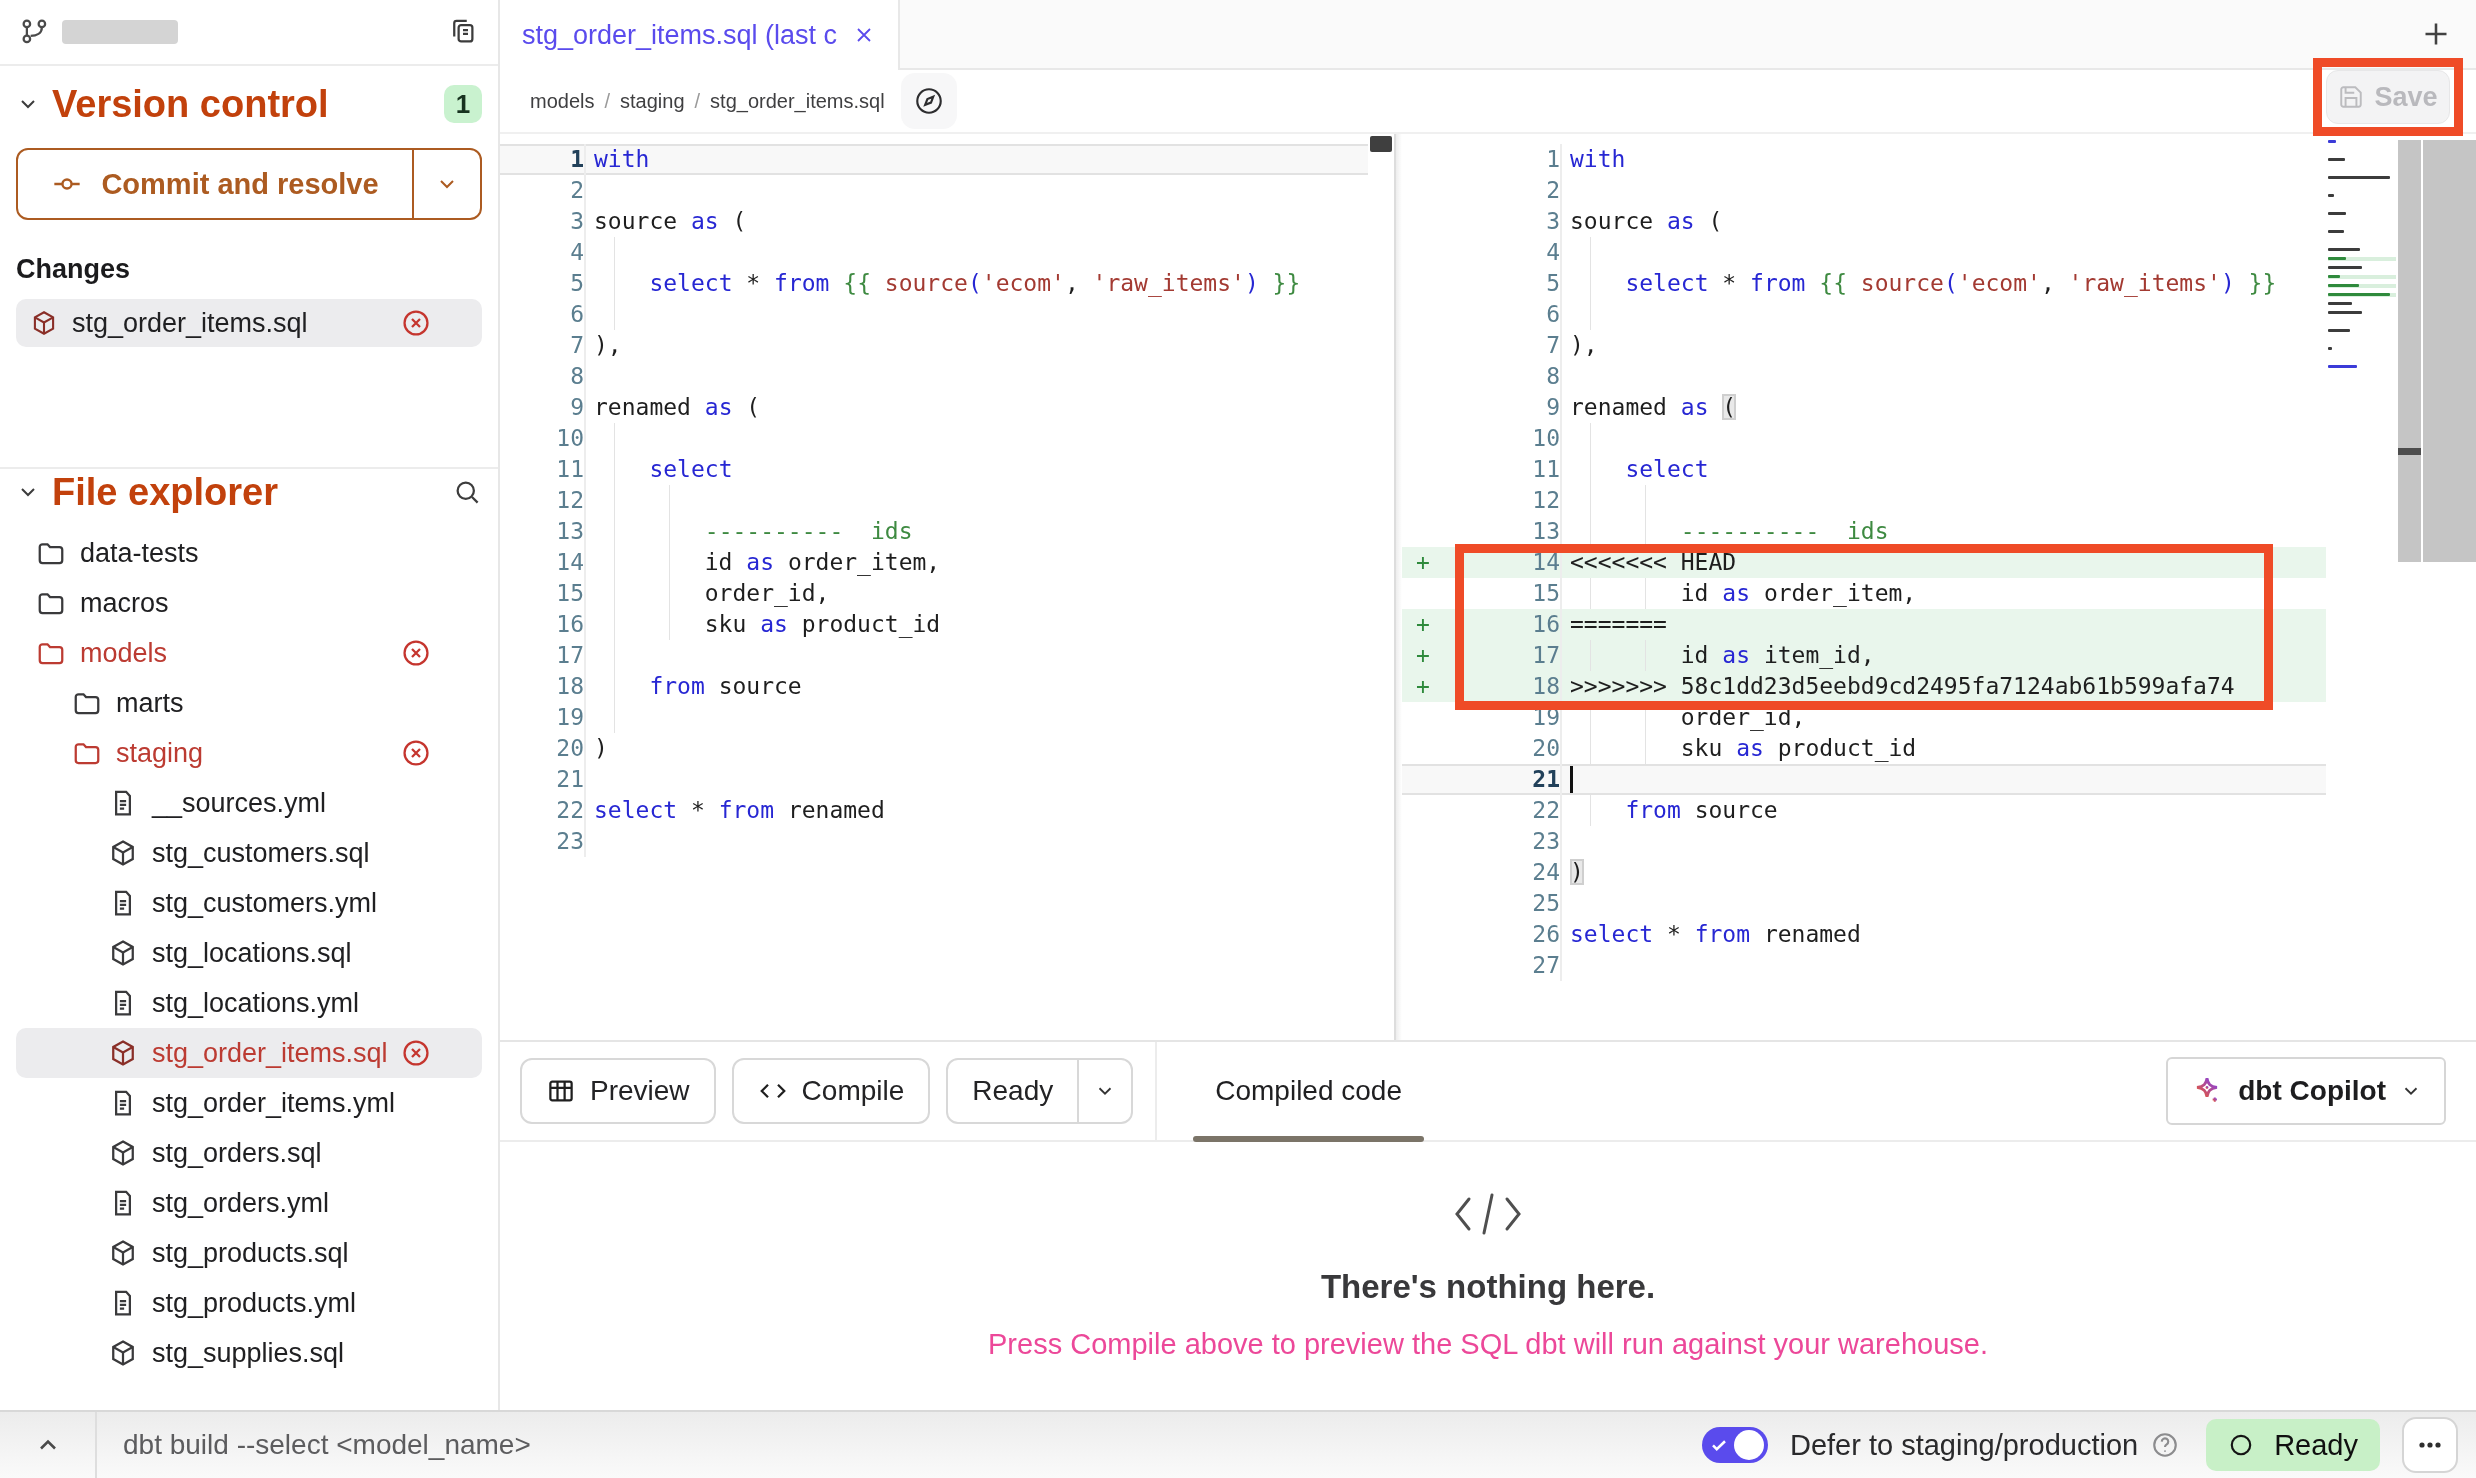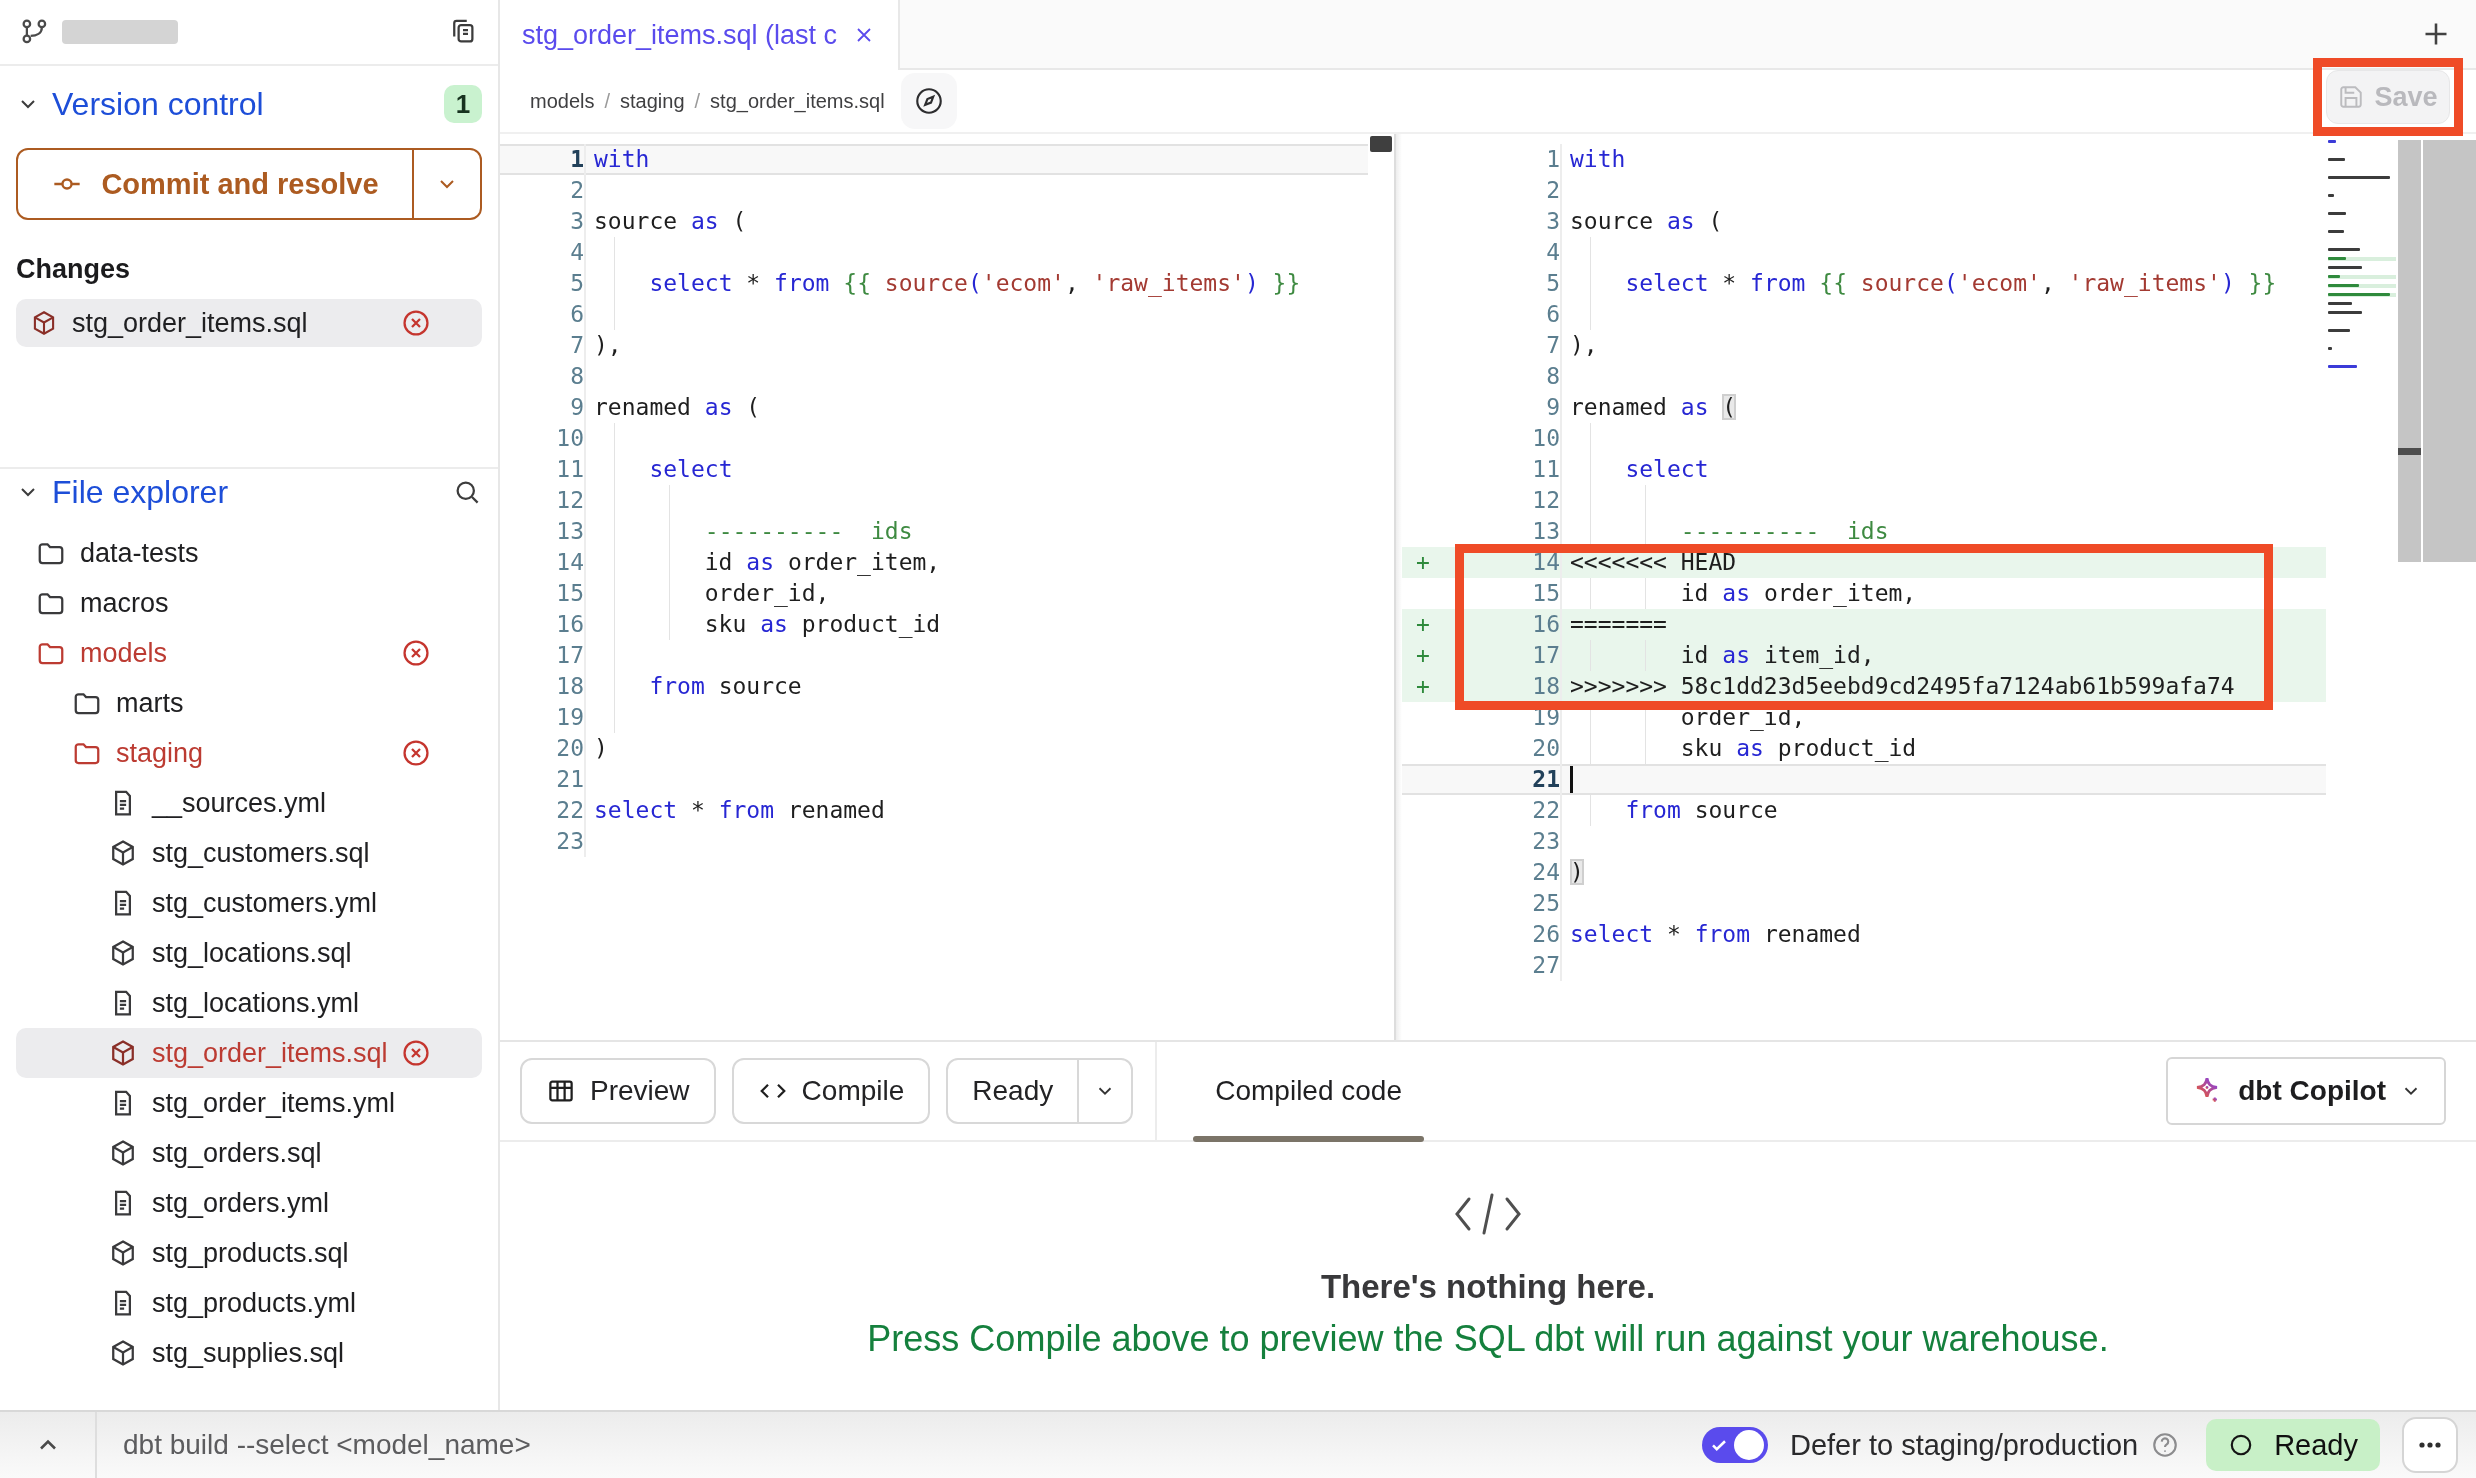--- a/index.html
+++ b/index.html
@@ -9,21 +9,21 @@
 
   
   .sidebar{width:500px;flex:0 0 500px;border-right:2px solid #e7e7e7;background:#fff;display:flex;flex-direction:column;overflow:hidden}
   .sb-header{height:66px;flex:0 0 66px;border-bottom:2px solid #ececec;display:flex;align-items:center;padding:0 20px}
   .branch-ph{width:116px;height:24px;background:#d4d4d4;border-radius:4px;margin-left:12px}
   .sb-header .sp{flex:1}
   .icon{display:inline-flex;align-items:center;justify-content:center;flex:0 0 auto}
   .icon svg{display:block}
   .vc{padding:16px 16px 0}
   .sec-head{display:flex;align-items:center;height:44px;color:#1d1d1f}
-  .sec-title{font-size:32px;font-weight:400;margin-left:12px;color:#1d4ed8}
+  .sec-title{font-size:38px;font-weight:700;margin-left:12px;color:#c2410c}
   .badge{margin-left:auto;min-width:38px;height:38px;border-radius:10px;background:var(--changes-badge-bg,#c9f2cf);color:#17321f;font-size:26px;font-weight:600;display:flex;align-items:center;justify-content:center;padding:0 8px}
   .commit-btn{margin-top:22px;height:72px;border:2px solid var(--commit-orange,#ac5b21);border-radius:12px;display:flex;color:var(--commit-orange,#ac5b21);background:#fff;overflow:hidden;cursor:pointer}
   .commit-main{flex:1;display:flex;align-items:center;justify-content:center;gap:18px;font-size:29px;font-weight:600}
   .commit-caret{width:68px;border-left:2px solid var(--commit-orange,#ac5b21);display:flex;align-items:center;justify-content:center}
   .changes-label{margin-top:34px;font-size:27px;font-weight:700;color:#1b1b1d}
   .change-row{margin-top:14px;height:48px;background:#ececee;border-radius:10px;display:flex;align-items:center;padding-left:14px;position:relative}
   .change-row .cname{font-size:27px;color:#202022;margin-left:14px}
   .row-x{position:absolute;left:384px;top:50%;transform:translateY(-50%);display:inline-flex}
   .fe{margin-top:120px;border-top:2px solid #ececec;padding:1px 16px 0;flex:1;overflow:hidden}
   .fe .sec-head .icon.search{margin-left:auto}
@@ -95,21 +95,21 @@
   .lint-split{height:66px;border:2px solid #d8d8d8;border-radius:12px;background:#fff;display:flex;align-items:stretch;overflow:hidden;margin-right:10px}
   .lint-main{display:flex;align-items:center;padding:0 24px;font-size:28px;color:#232325}
   .lint-caret{width:54px;border-left:2px solid #d8d8d8;display:flex;align-items:center;justify-content:center;color:#333;cursor:pointer}
   .vr{width:2px;align-self:stretch;background:#ececec;margin-left:12px}
   #result-tabs{display:flex;height:100%;margin-left:28px}
   .rtab{padding:0 30px;display:flex;align-items:center;font-size:28px;color:#1f1f21;position:relative;cursor:pointer}
   .rtab.active::after{content:"";position:absolute;left:8px;right:8px;bottom:-2px;height:6px;background:#7b7468;border-radius:3px}
   .copilot{margin-left:auto;margin-right:30px;height:68px;border:2px solid #d6d6d6;border-radius:6px;background:#fff;display:flex;align-items:center;gap:14px;padding:0 22px;font-size:28px;font-weight:600;color:#1d1d1f;cursor:pointer}
   .empty{margin-top:48px;text-align:center}
   .empty-title{margin-top:26px;font-size:33px;font-weight:700;color:#39393b}
-  .empty-desc{margin-top:12px;font-size:36px;color:#15803d}
+  .empty-desc{margin-top:22px;font-size:29px;color:#ec4899}
 
   
   .statusbar{height:68px;flex:0 0 68px;border-top:2px solid #d8d8d8;background:linear-gradient(180deg,#ececec,#fafafa);display:flex;align-items:center}
   .caret-btn{width:97px;height:100%;border-right:2px solid #dedede;display:flex;align-items:center;justify-content:center;color:#4a4a4a;cursor:pointer}
   .cmd{margin-left:26px;font-size:28px;color:#5c5c5e}
   .sb-right{margin-left:auto;display:flex;align-items:center;padding-right:18px}
   .toggle{width:66px;height:36px;border-radius:18px;background:var(--accent-indigo,#5a4bed);position:relative;cursor:pointer;flex:0 0 66px}
   .knob{position:absolute;right:4px;top:3px;width:30px;height:30px;border-radius:50%;background:#fff}
   .toggle .chk{position:absolute;left:8px;top:9px;color:#fff}
   .defer-label{font-size:29px;color:#2a2a2c;margin-left:22px}

